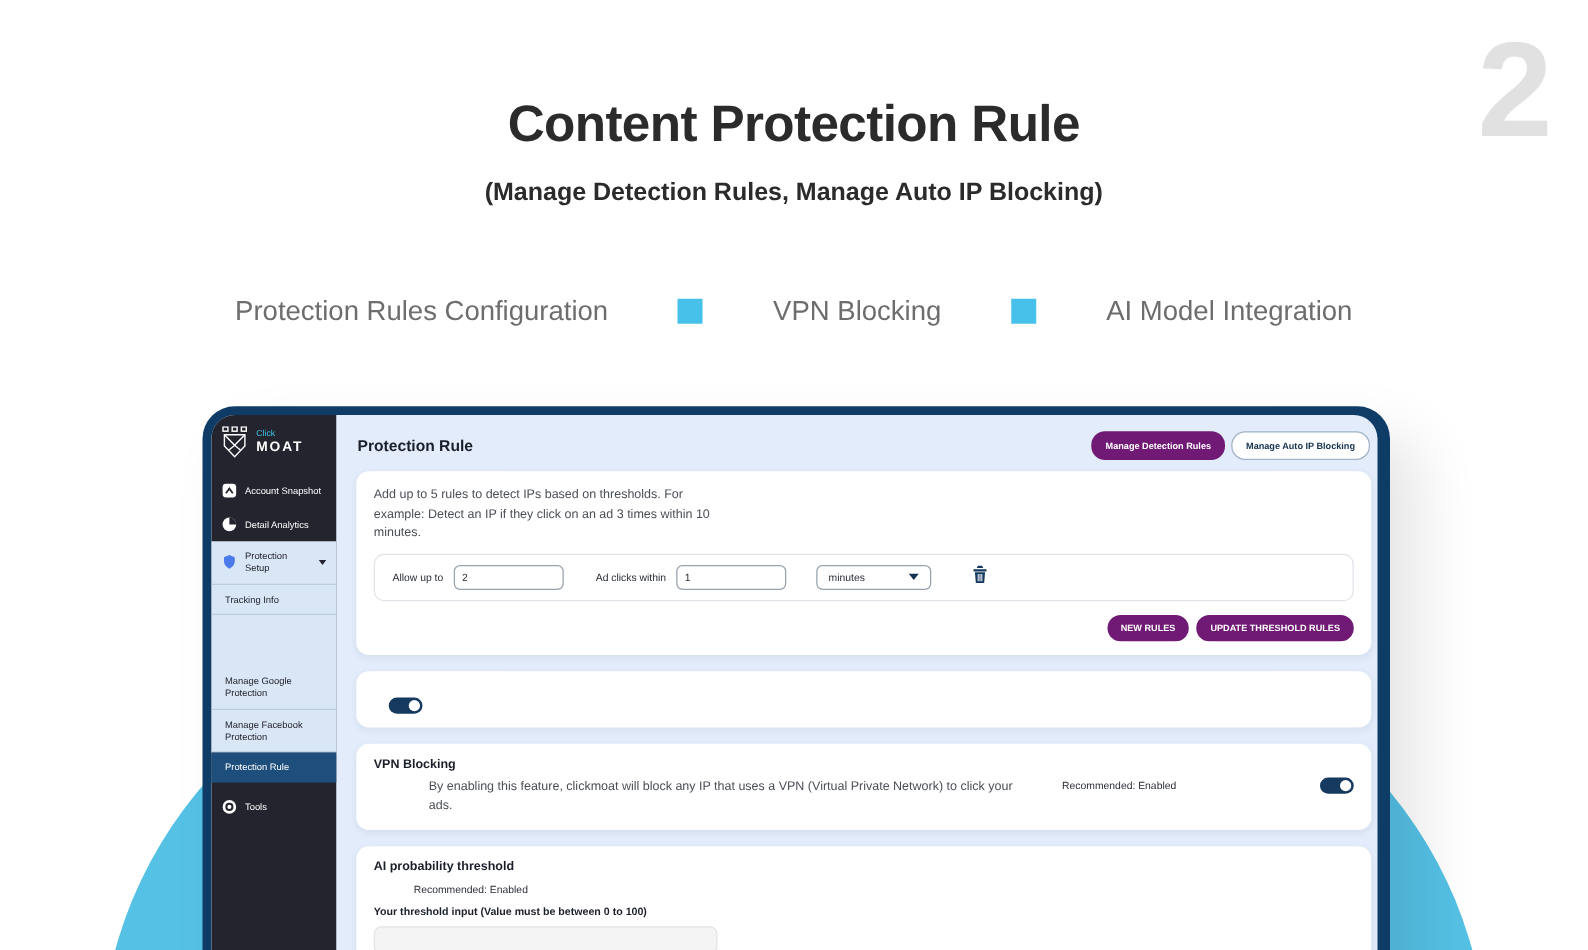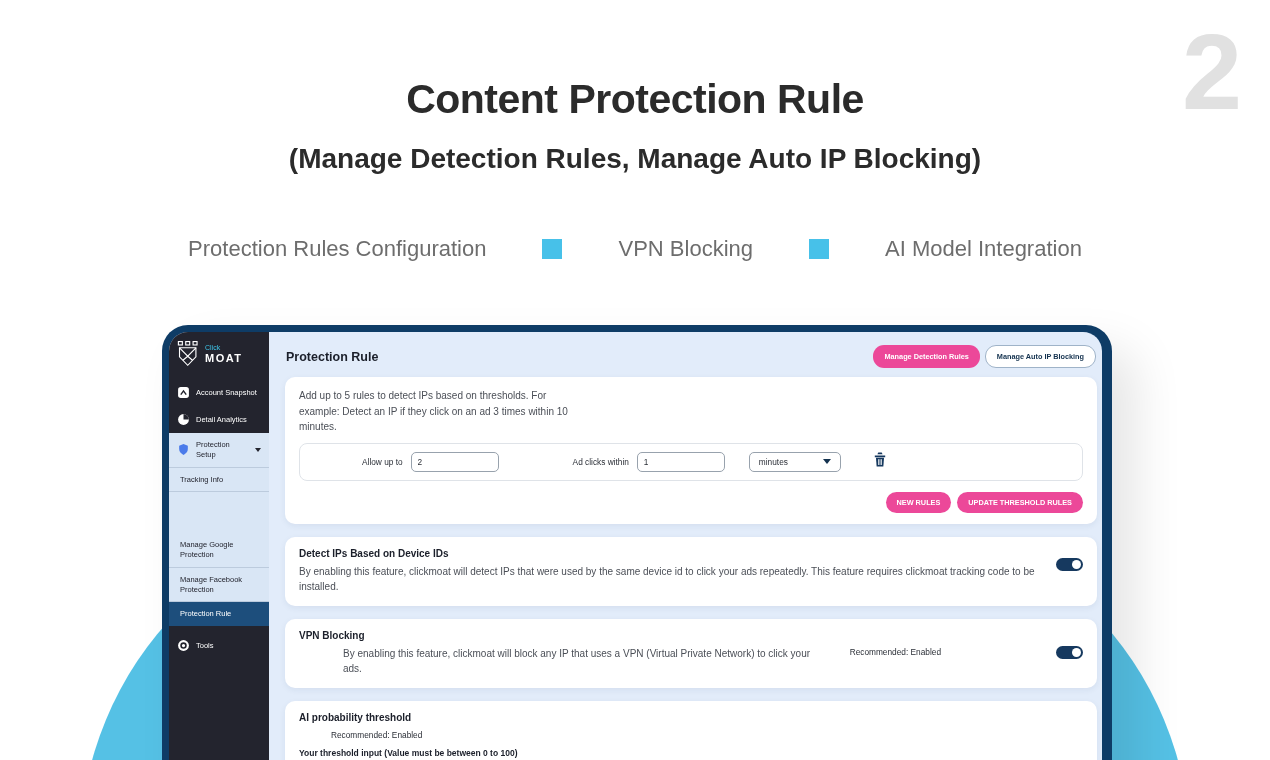--- a/index.html
+++ b/index.html
@@ -6,21 +6,21 @@
   html,body { width:1270px; height:760px; overflow:hidden; background:#ffffff;
               font-family:"Liberation Sans","DejaVu Sans",sans-serif; }
   .stage { position:relative; width:1270px; height:760px; overflow:hidden; }
 
   
   .page-number { position:absolute; top:18px; right:28px; font-size:108px; line-height:1;
                  font-weight:700; color:#e1e1e1; }
   .slide-title { position:absolute; top:76px; left:0; width:100%; text-align:center;
                  font-size:41px; font-weight:700; color:#2b2b2b; letter-spacing:-0.5px; }
   .slide-subtitle { position:absolute; top:143px; left:0; width:100%; text-align:center;
-                    font-size:28px; font-weight:700; color:#2b2b2b; }
+                    font-size:20px; font-weight:700; color:#2b2b2b; }
   .features { position:absolute; top:236px; left:0; width:100%;
               display:flex; justify-content:center; align-items:center; gap:56px; }
   .feature-label { font-size:22px; color:#6d6d6d; font-weight:500; }
   .feature-sep { width:20px; height:20px; background:#47c1e9; }
 
   .circle { position:absolute; width:680px; height:680px; border-radius:50%;
             background:#55c1e5; z-index:0; }
   .circle-left { left:80px; top:510px; }
   .circle-right { left:510px; top:510px; }
 
@@ -47,34 +47,34 @@
   .tools-gap { height:6px; }
 
   
   .main { flex:1; display:flex; flex-direction:column; overflow:hidden; }
   .app-header { display:flex; align-items:center; justify-content:space-between;
                 padding:13px 6px 9px 17px; }
   .app-title { font-size:12.5px; font-weight:700; color:#1b1f2a; }
   .header-buttons { display:flex; gap:5px; }
   .btn-pill { border-radius:11px; font-size:7.3px; font-weight:700; padding:6px 11px;
               white-space:nowrap; cursor:pointer; border:none; }
-  .btn-navy { background:#ec4899; color:#fff; }
+  .btn-navy { background:#701a75; color:#fff; }
   .btn-outline { background:#fff; color:#14324f; border:1px solid #9fb3c8; }
 
   .cards { padding:0 5px 0 16px; }
   .card { background:#fff; border-radius:10px; padding:11px 14px; margin-bottom:13px;
           box-shadow:0 2px 6px rgba(30,60,100,0.07); }
   .card-title { font-size:10px; font-weight:700; color:#1b1f2a; margin-bottom:5px; }
   .card-desc { font-size:10px; color:#4b4f57; line-height:1.55; }
   .desc-narrow { max-width:285px; }
   .desc-wide { max-width:800px; }
 
   .rule-row { display:flex; align-items:center; border:1px solid #dfe3e8; border-radius:8px;
               padding:8px 14px; margin-top:8px; }
-  .rule-label { font-size:8.3px; color:#2a2e36; margin-right:8px; white-space:nowrap;margin-left:48px; }
+  .rule-label { font-size:8.3px; color:#2a2e36; margin-right:8px; white-space:nowrap; }
   .rule-input { width:88px; height:20px; border:1px solid #98a2ad; border-radius:5px;
                 padding:0 6px; font-size:8.3px; color:#2a2e36; background:#fff;
                 font-family:inherit; }
   .gap-26 { width:26px; flex:0 0 26px; }
   .gap-24 { width:24px; flex:0 0 24px; }
   .unit-select { width:92px; height:20px; border:1px solid #98a2ad; border-radius:5px;
                  display:flex; align-items:center; justify-content:space-between;
                  padding:0 9px; font-size:8.3px; color:#2a2e36; background:#fff; cursor:pointer; }
   .unit-select .caret { width:0; height:0; border-left:4px solid transparent;
                         border-right:4px solid transparent; border-top:5px solid #14324f; }
@@ -233,24 +233,20 @@
               </span>
             </div>
 
             <div class="card-actions">
               <button class="btn-pill btn-navy">NEW RULES</button>
               <button class="btn-pill btn-navy">UPDATE THRESHOLD RULES</button>
             </div>
           </div>
 
           <div class="card toggle-card">
-            <div class="text-col">
-              <div class="card-title">Detect IPs Based on Device IDs</div>
-              <div class="card-desc desc-wide">By enabling this feature, clickmoat will detect IPs that were used by the same device id to click your ads repeatedly. This feature requires clickmoat tracking code to be installed.</div>
-            </div>
             <div class="toggle device-toggle">
               <span class="knob"></span>
             </div>
           </div>
 
           <div class="card">
             <div class="card-title">VPN Blocking</div>
             <div class="row-flex">
               <div class="card-desc" style="flex:1;padding-left:44px;">By enabling this feature, clickmoat will block any IP that uses a VPN (Virtual Private Network) to click your ads.</div>
               <div class="vpn-right">

